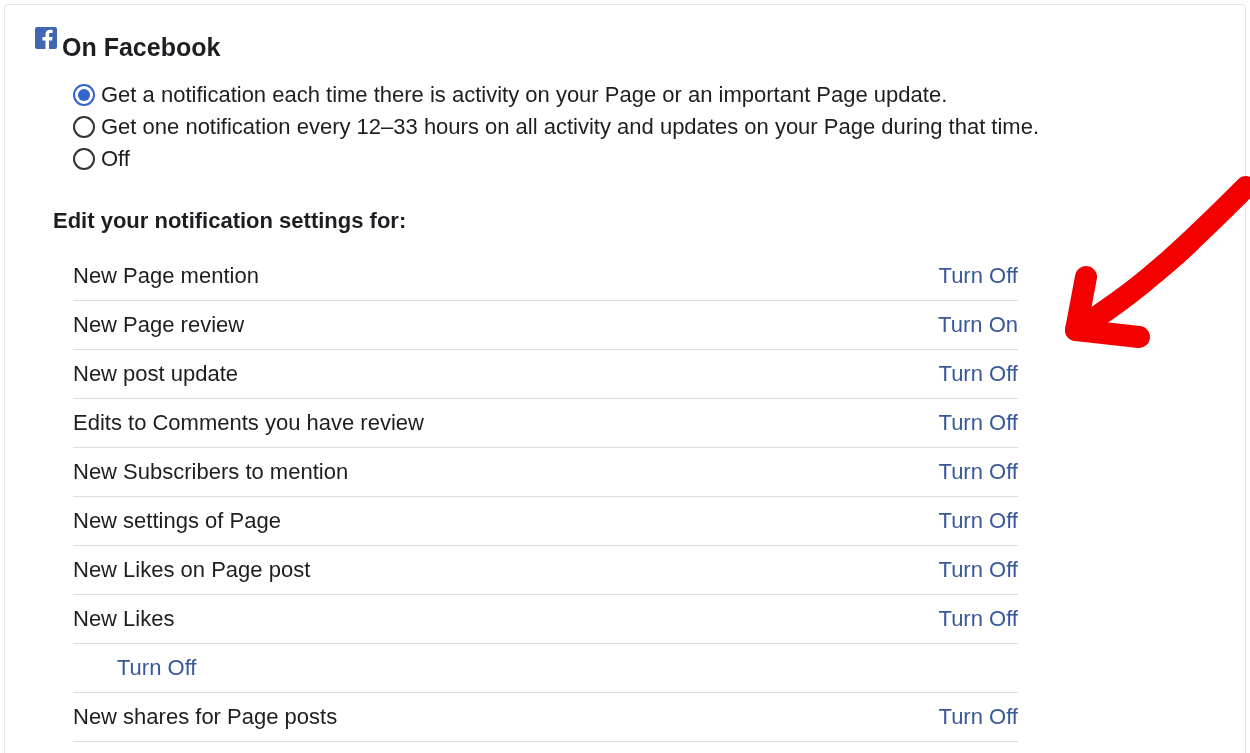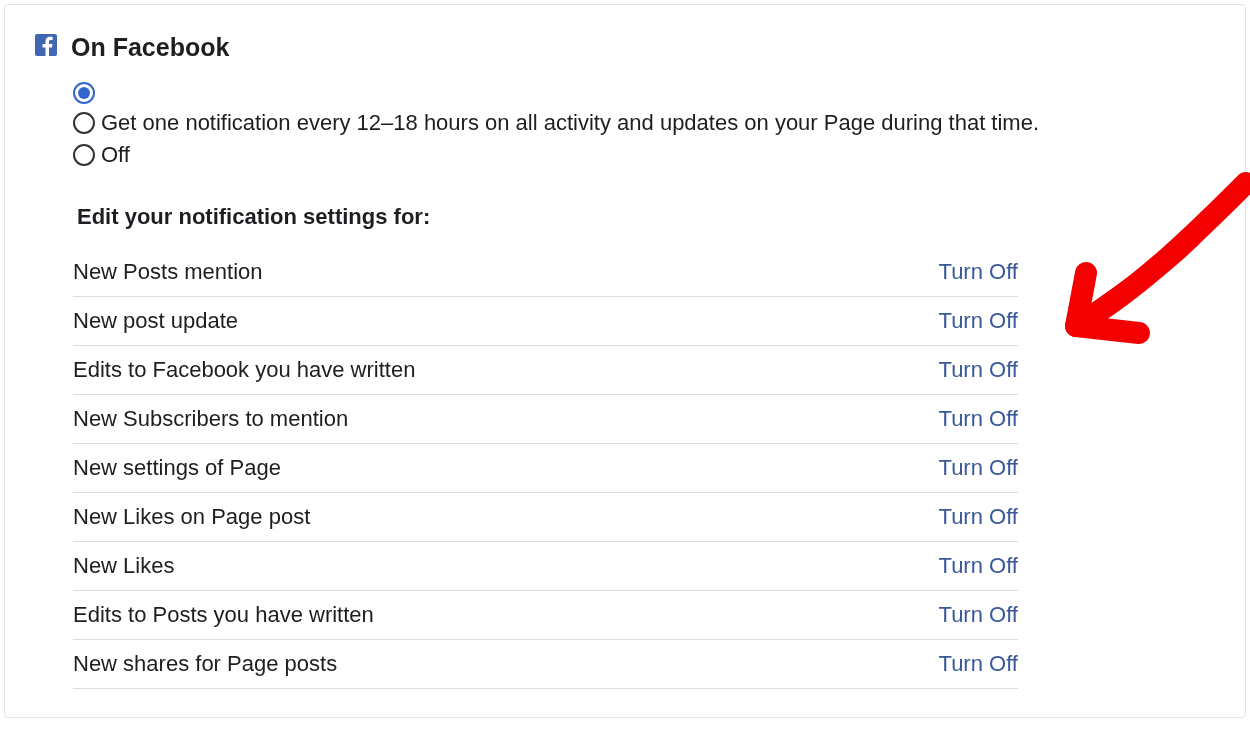--- a/index.html
+++ b/index.html
@@ -14,22 +14,21 @@
     }
     .panel {
       border: 1px solid #e5e5e5;
       border-radius: 4px;
       padding: 18px 24px 28px 24px;
       width: 100%;
       height: 100%;
     }
     .header-row {
       display: flex;
-      align-items: center;
-      gap: 14px;
+      gap: 5px;
       margin-bottom: 20px;
       margin-top: 10px;
     }
     .fb-icon {
       width: 22px;
       height: 22px;
       background: #4267B2;
       border-radius: 2px;
       display: flex;
       align-items: flex-end;
@@ -77,21 +76,21 @@
       border-radius: 50%;
     }
     .radio-label {
       font-size: 22px;
       color: #1c1e21;
     }
     .subtitle {
       font-size: 22px;
       font-weight: 700;
       color: #1c1e21;
-      margin-left: 48px;
+      margin-left: 24px;
       margin-bottom: 18px;
     }
     .settings-list {
       margin-left: 44px;
       position: relative;
       width: 945px;
     }
     .setting-row {
       display: flex;
       justify-content: space-between;
@@ -125,64 +124,68 @@
       </svg>
     </span>
     <span class="section-title">On Facebook</span>
   </div>
 
   <div class="radio-group">
     <div class="radio-row">
       <span class="radio-circle selected">
           <span class="radio-dot"></span>
         </span>
+      <span class="radio-label">Get a notification each time there is activity on your Page or an important Page update.</span>
     </div>
     <div class="radio-row">
       <span class="radio-circle"></span>
-      <span class="radio-label">Get one notification every 12–18 hours on all activity and updates on your Page during that time.</span>
+      <span class="radio-label">Get one notification every 12–33 hours on all activity and updates on your Page during that time.</span>
     </div>
     <div class="radio-row">
       <span class="radio-circle"></span>
       <span class="radio-label">Off</span>
     </div>
   </div>
 
   <div class="subtitle">Edit your notification settings for:</div>
 
   <div class="settings-list">
     <div class="setting-row">
-      <span class="setting-label">New Posts mention</span>
-      <span class="setting-action">Turn Off</span>
+      <span class="setting-label">New Page mention</span>
+      <span class="setting-action">Turn Off</span>
+    </div>
+    <div class="setting-row">
+      <span class="setting-label">New Page review</span>
+      <span class="setting-action">Turn On</span>
     </div>
     <div class="setting-row">
       <span class="setting-label">New post update</span>
       <span class="setting-action">Turn Off</span>
     </div>
     <div class="setting-row">
-      <span class="setting-label">Edits to Facebook you have written</span>
+      <span class="setting-label">Edits to Comments you have review</span>
       <span class="setting-action">Turn Off</span>
     </div>
     <div class="setting-row">
       <span class="setting-label">New Subscribers to mention</span>
       <span class="setting-action">Turn Off</span>
     </div>
     <div class="setting-row">
       <span class="setting-label">New settings of Page</span>
       <span class="setting-action">Turn Off</span>
     </div>
     <div class="setting-row">
       <span class="setting-label">New Likes on Page post</span>
       <span class="setting-action">Turn Off</span>
     </div>
     <div class="setting-row">
       <span class="setting-label">New Likes</span>
       <span class="setting-action">Turn Off</span>
     </div>
     <div class="setting-row">
-      <span class="setting-label">Edits to Posts you have written</span>
       <span class="setting-action">Turn Off</span>
     </div>
     <div class="setting-row">
       <span class="setting-label">New shares for Page posts</span>
       <span class="setting-action">Turn Off</span>
     </div>
 
     <svg class="arrow-annotation" style="left:948px; top:-90px;" width="250" height="220" viewBox="0 0 250 220">
       <g fill="none" stroke-linecap="round" stroke-linejoin="round">
         <path d="M 225 25 C 180 70 120 130 55 168" stroke="#f40000" stroke-width="22"></path>

